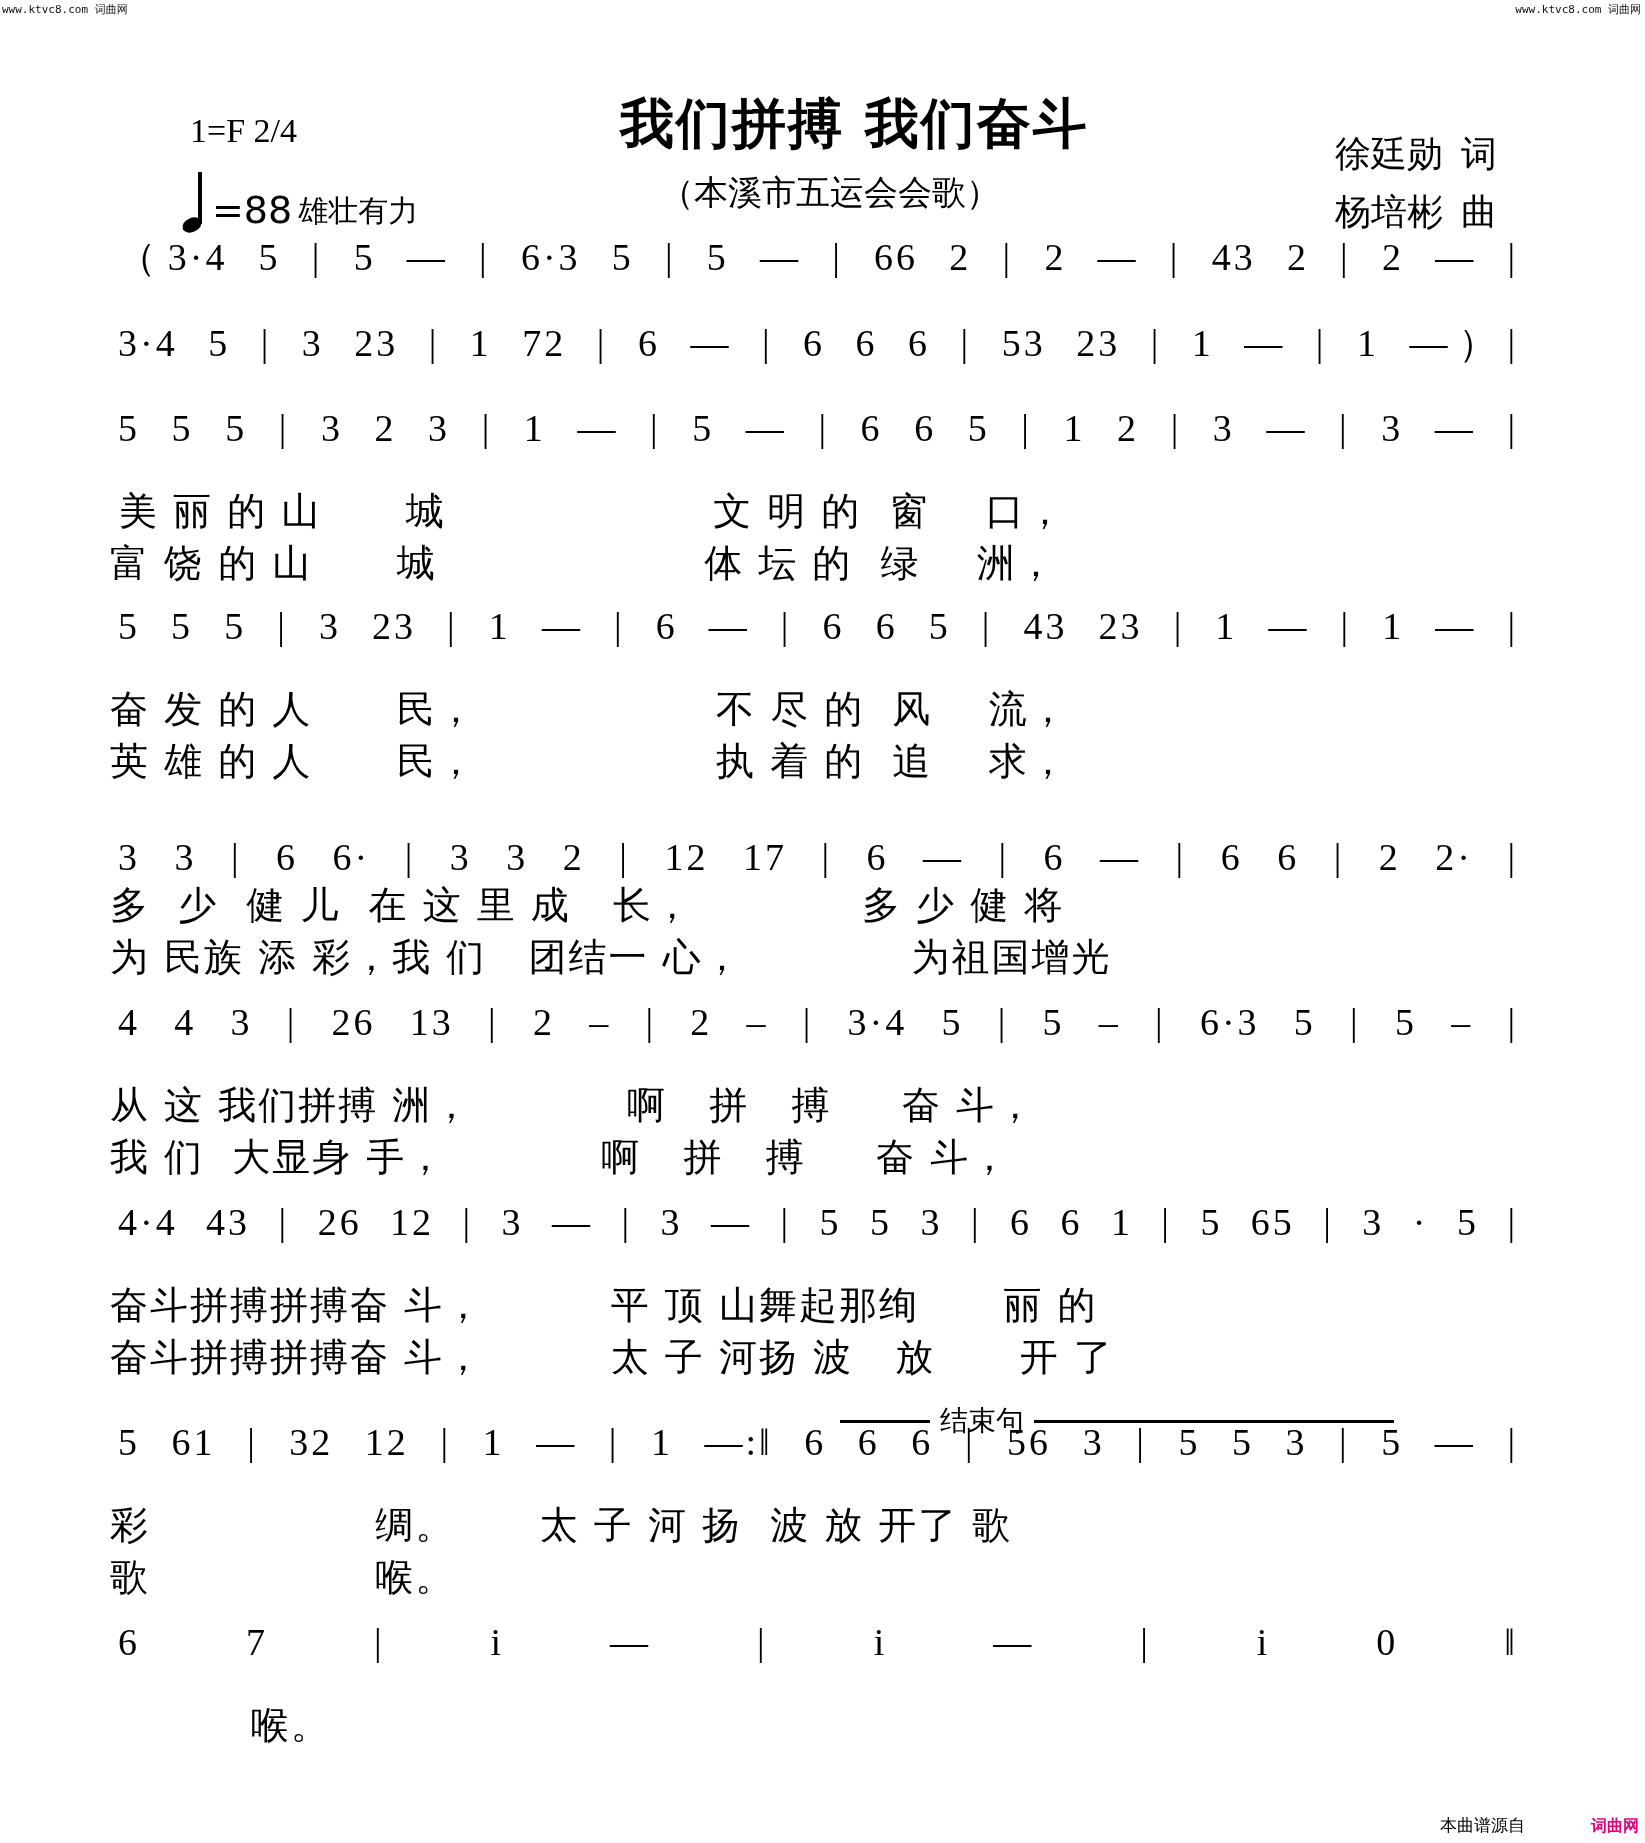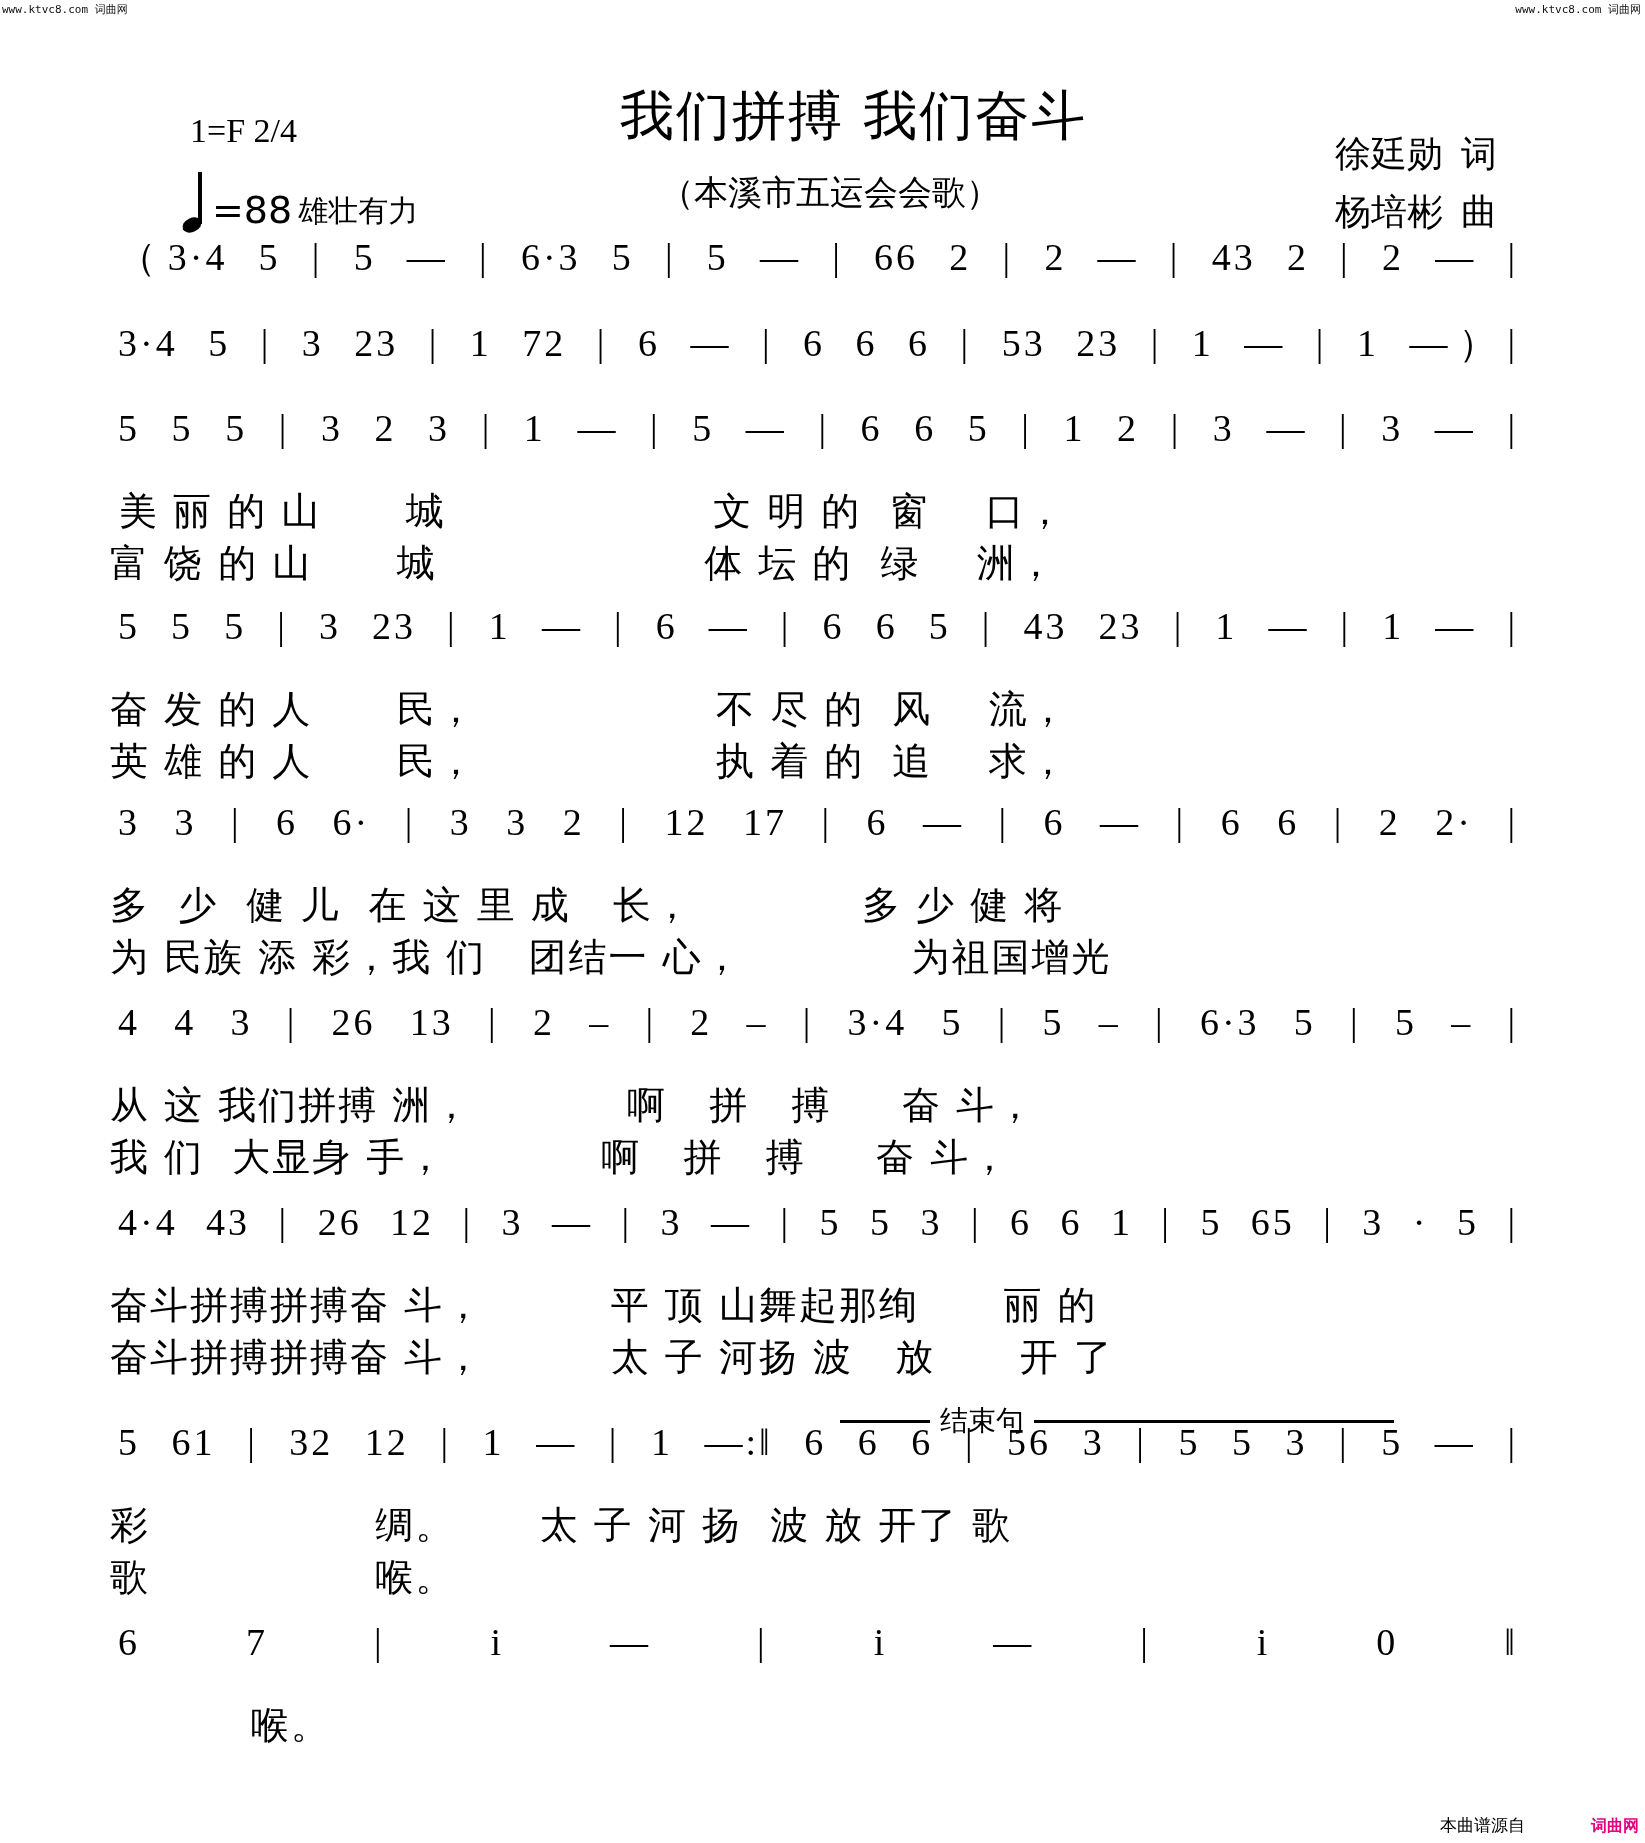--- a/index.html
+++ b/index.html
@@ -1,20 +1,20 @@
 <!DOCTYPE html>
 <html><head>
 <meta charset="utf-8">
 <style>
   html,body{margin:0;padding:0;background:#fff;}
   body{width:1645px;height:1843px;position:relative;overflow:hidden;color:#000;
        font-family:"Liberation Serif","DejaVu Serif",serif;}
   .wm{position:absolute;top:2px;font-family:"DejaVu Sans Mono",monospace;font-size:11px;color:#111;}
   .wm-l{left:2px;} .wm-r{right:4px;}
-  .title{position:absolute;left:620px;top:80px;font-size:54px;font-weight:normal;letter-spacing:2px;
+  .title{position:absolute;left:620px;top:88px;font-size:54px;font-weight:bold;letter-spacing:2px;
          font-family:"DejaVu Sans","Liberation Sans",sans-serif;}
   .subtitle{position:absolute;left:660px;top:170px;font-size:34px;
             font-family:"DejaVu Sans","Liberation Sans",sans-serif;}
   .key{position:absolute;left:150px;top:112px;font-size:34px;margin-left:40px;}
   .tempo{position:absolute;left:182px;top:172px;font-size:38px;display:flex;align-items:flex-end;}
   .tempo .note{display:inline-block;position:relative;width:22px;height:60px;margin-right:8px;}
   .tempo .note .stem{position:absolute;right:2px;top:0;width:4px;height:52px;background:#000;}
   .tempo .note .head{position:absolute;left:0;bottom:0;width:20px;height:14px;background:#000;border-radius:50%;transform:rotate(-25deg);}
   .tempo .val{font-family:"DejaVu Sans",sans-serif;}
   .tempo .expr{font-size:30px;margin-left:6px;font-family:"DejaVu Sans",sans-serif;}
@@ -62,21 +62,21 @@
       <span style="display: block;">5  5  5 | 3  2  3 | 1  — | 5  — | 6  6  5 | 1  2 | 3  — | 3  — |</span>
     </div>
     <div class="lyr" style="left: 110px; top: 486px; margin-left: 9px;">美 丽 的 山      城                   文 明 的  窗    口，</div>
     <div class="lyr" style="left: 110px; top: 538px;">富 饶 的 山      城                   体 坛 的  绿    洲，</div>
     <div class="row" style="top: 604px; font-family: &quot;Liberation Serif&quot;, &quot;DejaVu Serif&quot;, serif; letter-spacing: 3px; word-spacing: 10px; width: 1400px; text-align: justify; text-align-last: justify;">
       <span style="display: block;">5  5  5 | 3  23 | 1  — | 6  — | 6  6  5 | 43 23 | 1  — | 1  — |</span>
     </div>
     <div class="lyr" style="left: 110px; top: 684px;">奋 发 的 人      民，                 不 尽 的  风    流，</div>
     <div class="lyr" style="left: 110px; top: 736px;">英 雄 的 人      民，                 执 着 的  追    求，</div>
     <div class="row" style="top: 800px; font-family: &quot;Liberation Serif&quot;, &quot;DejaVu Serif&quot;, serif; letter-spacing: 3px; word-spacing: 10px; width: 1400px; text-align: justify; text-align-last: justify;">
-      <span style="display: block;">3  3 | 6  6· | 3  3  2 | 12  17 | 6  — | 6  — | 6  6 | 2  2· |</span>
+      <span style="display: block; margin-top: 35px;">3  3 | 6  6· | 3  3  2 | 12  17 | 6  — | 6  — | 6  6 | 2  2· |</span>
     </div>
     <div class="lyr" style="left: 110px; top: 880px;">多  少  健 儿  在 这 里 成   长，            多 少 健 将</div>
     <div class="lyr" style="left: 110px; top: 932px;">为 民族 添 彩，我 们   团结一 心，            为祖国增光</div>
     <div class="row" style="top: 1000px; font-family: &quot;Liberation Serif&quot;, &quot;DejaVu Serif&quot;, serif; letter-spacing: 3px; word-spacing: 10px; width: 1400px; text-align: justify; text-align-last: justify;">
       <span style="display: block;">4  4  3 | 26  13 | 2  – | 2  – | 3·4  5 | 5  – | 6·3  5 | 5  – |</span>
     </div>
     <div class="lyr" style="left: 110px; top: 1080px;">从 这 我们拼搏 洲，           啊   拼   搏     奋 斗，</div>
     <div class="lyr" style="left: 110px; top: 1132px;">我 们  大显身 手，           啊   拼   搏     奋 斗，</div>
     <div class="row" style="top: 1200px; font-family: &quot;Liberation Serif&quot;, &quot;DejaVu Serif&quot;, serif; letter-spacing: 3px; word-spacing: 10px; width: 1400px; text-align: justify; text-align-last: justify;">
       <span style="display: block;">4·4  43 | 26  12 | 3  — | 3  — | 5  5  3 | 6  6  1 | 5  65 | 3 · 5 |</span>

